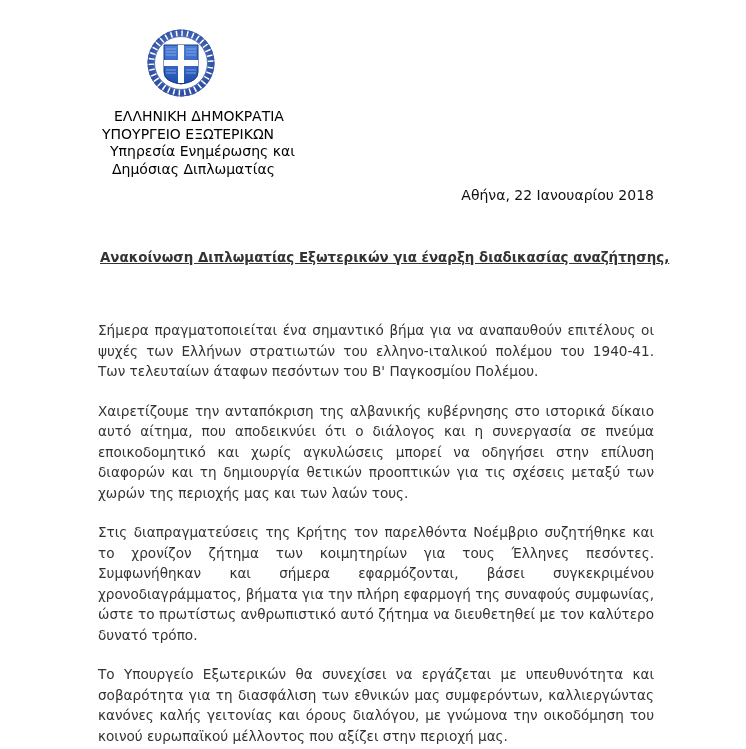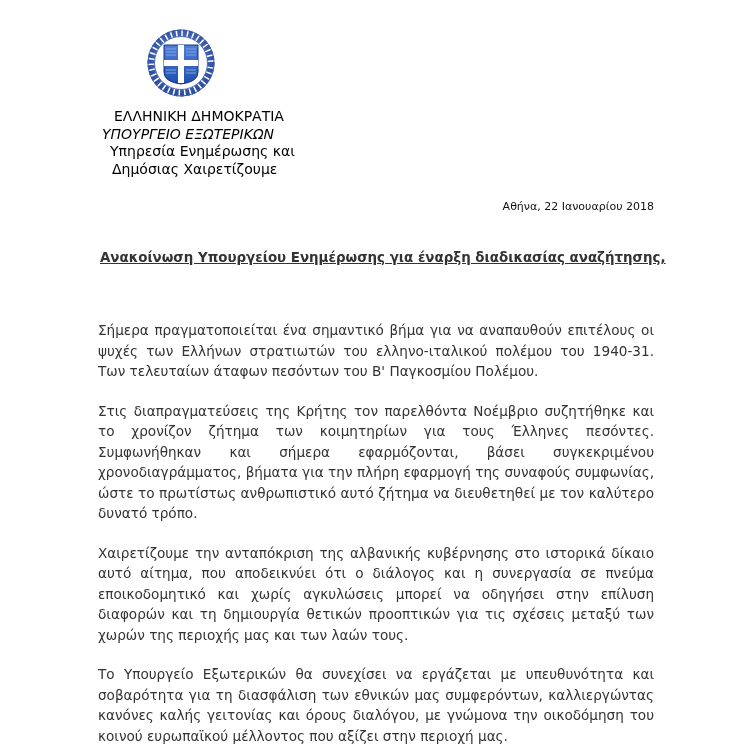--- a/index.html
+++ b/index.html
@@ -3,24 +3,24 @@
 <meta charset="utf-8">
 <style>
   html, body { margin: 0; padding: 0; background: #ffffff; }
   body { width: 746px; height: 749px; position: relative; overflow: hidden;
          font-family: "DejaVu Sans", "Liberation Sans", sans-serif; color: #222; }
   .emblem { position: absolute; left: 146px; top: 28px; width: 70px; height: 70px; }
   .header { position: absolute; left: 100px; top: 108px; width: 200px;
             font-size: 14px; line-height: 17.5px; color: #000; }
   .header div { white-space: nowrap; }
   .header .l1 { padding-left: 14px; }
-  .header .l2 { padding-left: 2px; font-style: italic; }
+  .header .l2 { padding-left: 2px; }
   .header .l3 { padding-left: 5px; text-align: center; }
   .header .l4 { padding-left: 12px; }
-  .date { position: absolute; right: 92px; top: 200px; font-size: 11px; color: #111; white-space: nowrap; text-align: center; }
+  .date { position: absolute; right: 92px; top: 187px; font-size: 14px; color: #111; white-space: nowrap; text-align: center; }
   .title { position: absolute; left: 100px; width: 554px; top: 249px;
            font-size: 13.4px; font-weight: bold; line-height: 18px; text-align: right;
            text-decoration: underline; color: #333; }
   .title div { white-space: nowrap; }
   .body { position: absolute; left: 98px; width: 556px; top: 320px; }
   .para { font-size: 13.6px; line-height: 20.5px; text-align: justify;
           text-align-last: left; margin: 0 0 19px 0; color: #333; }
 </style>
 </head>
 <body>
@@ -57,27 +57,27 @@
       <line x1="20" y1="45" x2="30" y2="45"></line>
     <line x1="40" y1="42" x2="50" y2="42"></line>
       <line x1="40" y1="45" x2="50" y2="45"></line>
   </g>
 </svg>
 
 <div class="header">
   <div class="l1">ΕΛΛΗΝΙΚΗ ΔΗΜΟΚΡΑΤΙΑ</div>
   <div class="l2">ΥΠΟΥΡΓΕΙΟ ΕΞΩΤΕΡΙΚΩΝ</div>
   <div class="l3">Υπηρεσία Ενημέρωσης και</div>
-  <div class="l4">Δημόσιας Χαιρετίζουμε</div>
+  <div class="l4">Δημόσιας Διπλωματίας</div>
 </div>
 
 <div class="date">Αθήνα, 22 Ιανουαρίου 2018</div>
 
 <div class="title">
-  <div>Ανακοίνωση Υπουργείου Ενημέρωσης για έναρξη διαδικασίας αναζήτησης,</div>
+  <div>Ανακοίνωση Διπλωματίας Εξωτερικών για έναρξη διαδικασίας αναζήτησης,</div>
 </div>
 
 <div class="body">
-  <p class="para">Σήμερα πραγματοποιείται ένα σημαντικό βήμα για να αναπαυθούν επιτέλους οι ψυχές των Ελλήνων στρατιωτών του ελληνο-ιταλικού πολέμου του 1940-31. Των τελευταίων άταφων πεσόντων του Β' Παγκοσμίου Πολέμου.</p>
+  <p class="para">Σήμερα πραγματοποιείται ένα σημαντικό βήμα για να αναπαυθούν επιτέλους οι ψυχές των Ελλήνων στρατιωτών του ελληνο-ιταλικού πολέμου του 1940-41. Των τελευταίων άταφων πεσόντων του Β' Παγκοσμίου Πολέμου.</p>
+  <p class="para">Χαιρετίζουμε την ανταπόκριση της αλβανικής κυβέρνησης στο ιστορικά δίκαιο αυτό αίτημα, που αποδεικνύει ότι ο διάλογος και η συνεργασία σε πνεύμα εποικοδομητικό και χωρίς αγκυλώσεις μπορεί να οδηγήσει στην επίλυση διαφορών και τη δημιουργία θετικών προοπτικών για τις σχέσεις μεταξύ των χωρών της περιοχής μας και των λαών τους.</p>
   <p class="para">Στις διαπραγματεύσεις της Κρήτης τον παρελθόντα Νοέμβριο συζητήθηκε και το χρονίζον ζήτημα των κοιμητηρίων για τους Έλληνες πεσόντες. Συμφωνήθηκαν και σήμερα εφαρμόζονται, βάσει συγκεκριμένου χρονοδιαγράμματος, βήματα για την πλήρη εφαρμογή της συναφούς συμφωνίας, ώστε το πρωτίστως ανθρωπιστικό αυτό ζήτημα να διευθετηθεί με τον καλύτερο δυνατό τρόπο.</p>
-  <p class="para">Χαιρετίζουμε την ανταπόκριση της αλβανικής κυβέρνησης στο ιστορικά δίκαιο αυτό αίτημα, που αποδεικνύει ότι ο διάλογος και η συνεργασία σε πνεύμα εποικοδομητικό και χωρίς αγκυλώσεις μπορεί να οδηγήσει στην επίλυση διαφορών και τη δημιουργία θετικών προοπτικών για τις σχέσεις μεταξύ των χωρών της περιοχής μας και των λαών τους.</p>
   <p class="para">Το Υπουργείο Εξωτερικών θα συνεχίσει να εργάζεται με υπευθυνότητα και σοβαρότητα για τη διασφάλιση των εθνικών μας συμφερόντων, καλλιεργώντας κανόνες καλής γειτονίας και όρους διαλόγου, με γνώμονα  την οικοδόμηση του κοινού ευρωπαϊκού μέλλοντος που αξίζει στην περιοχή μας.</p>
 </div>
 
 </body></html>

